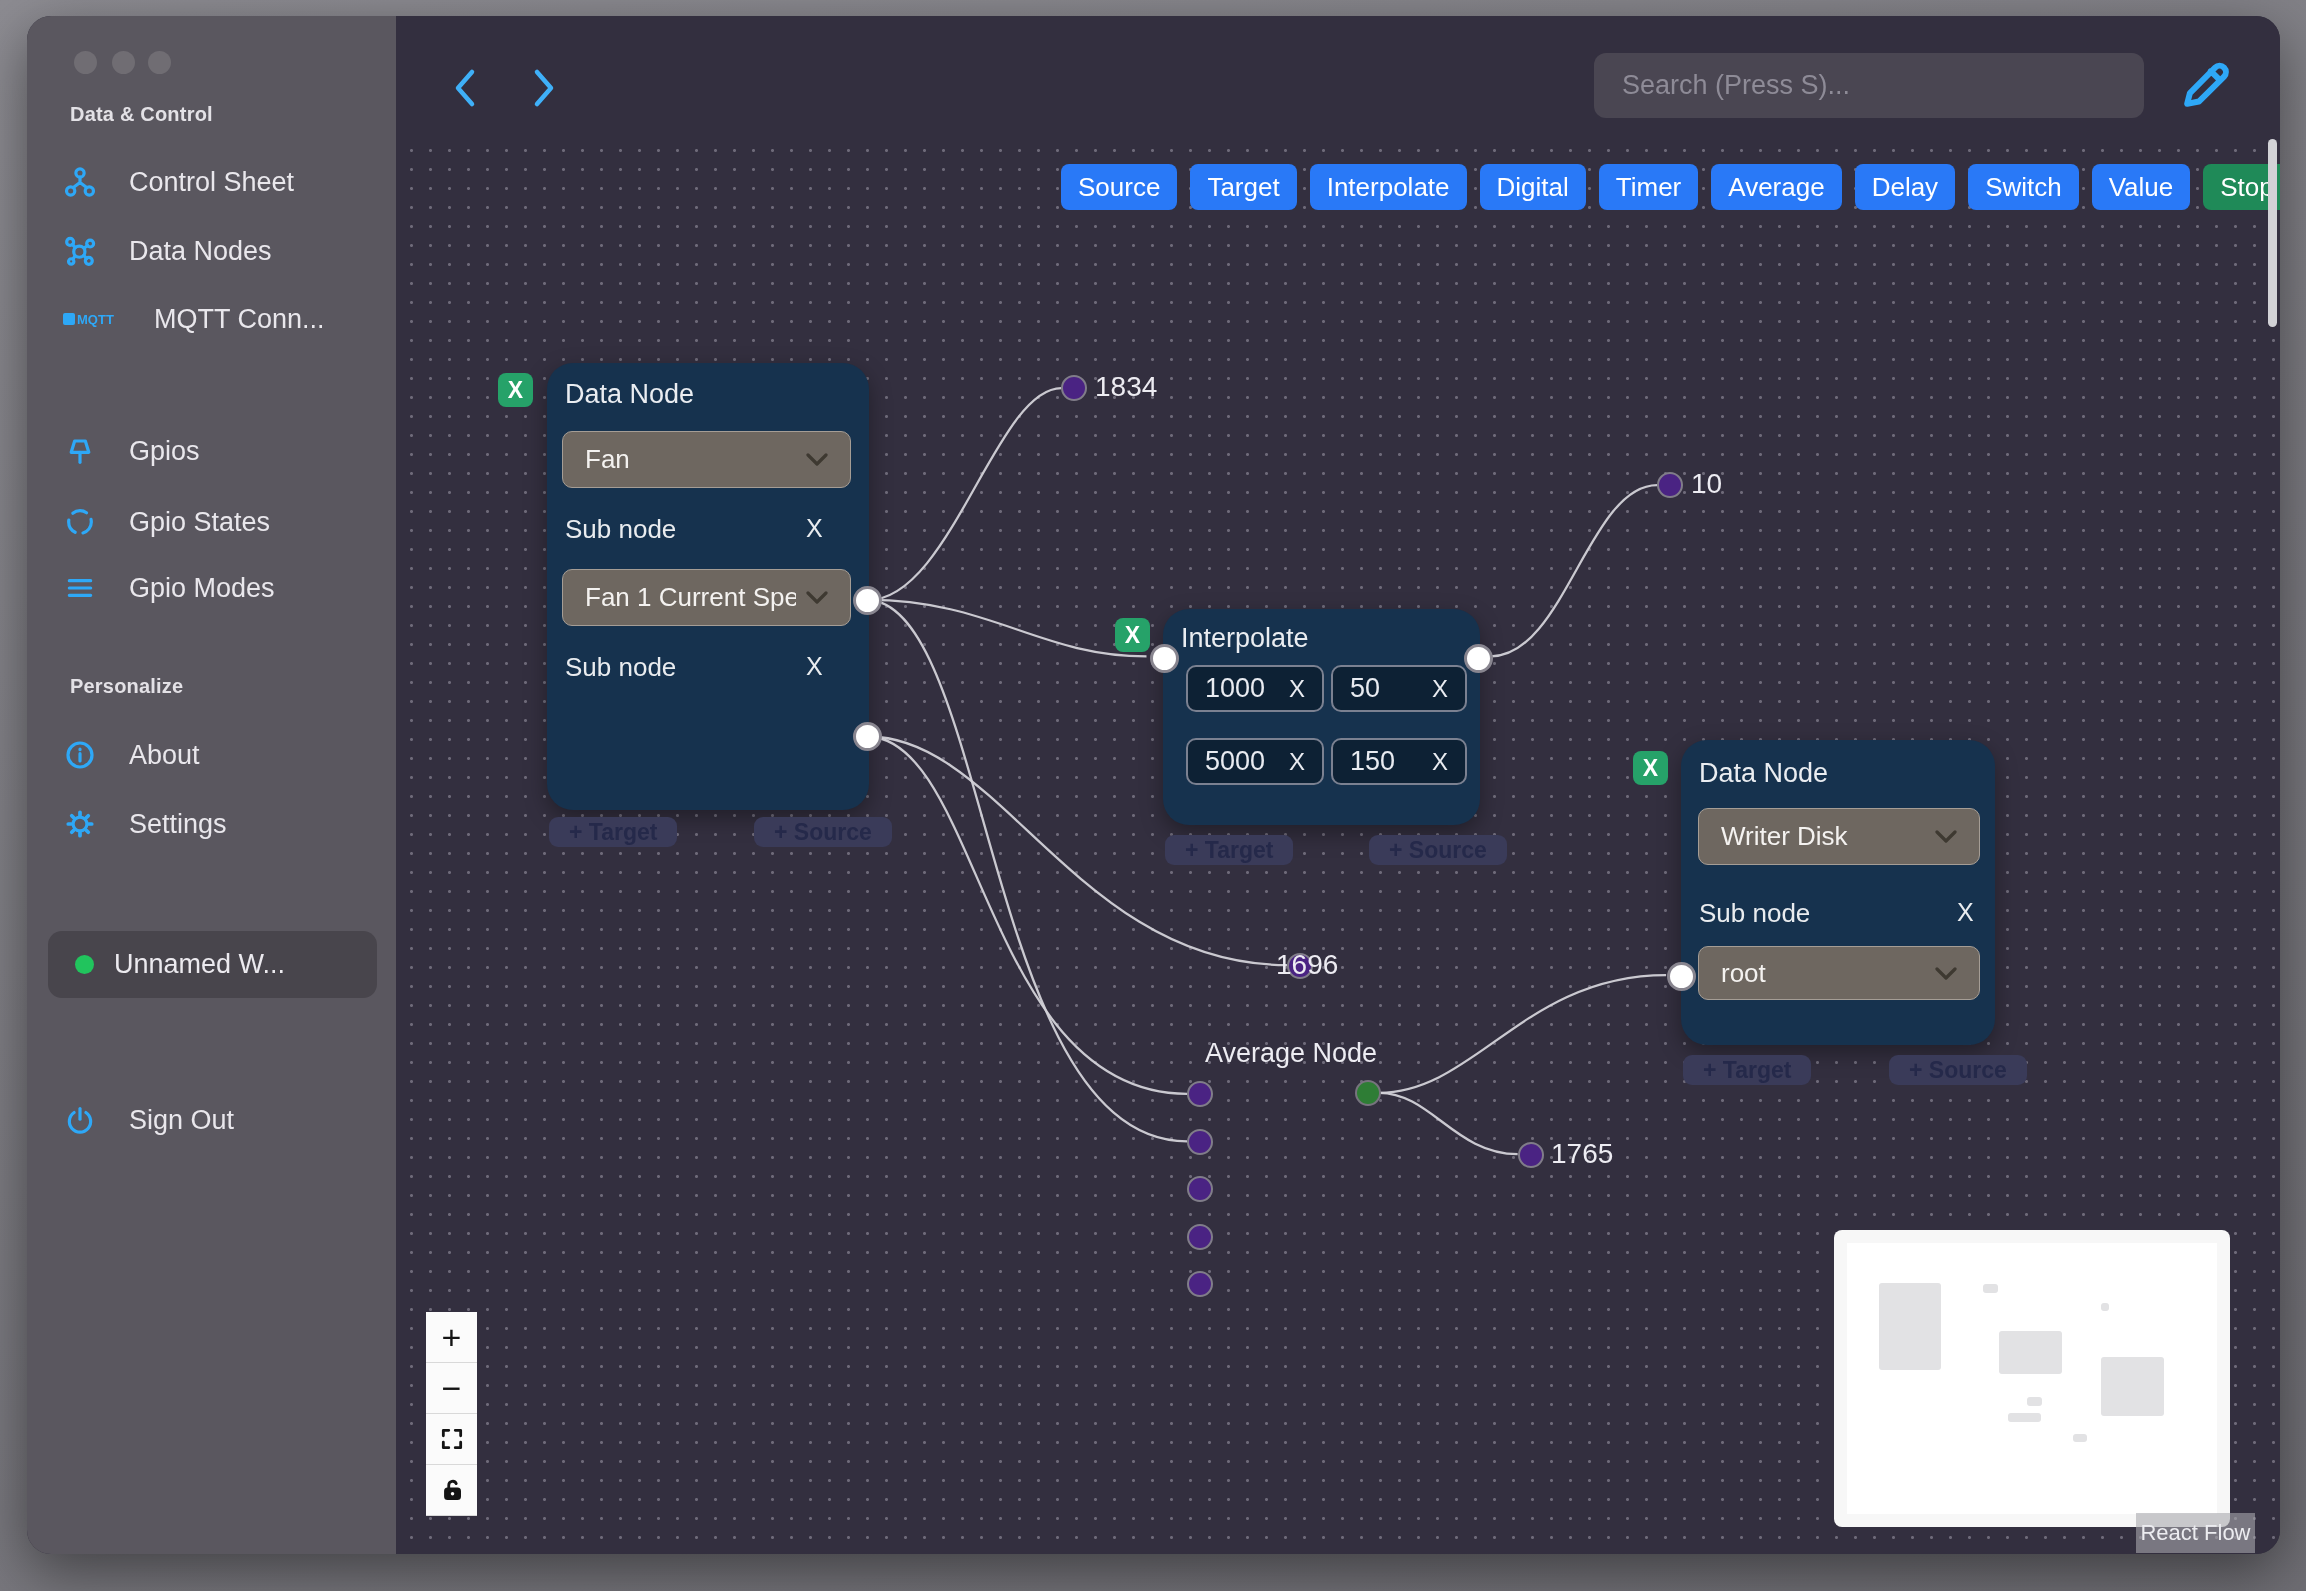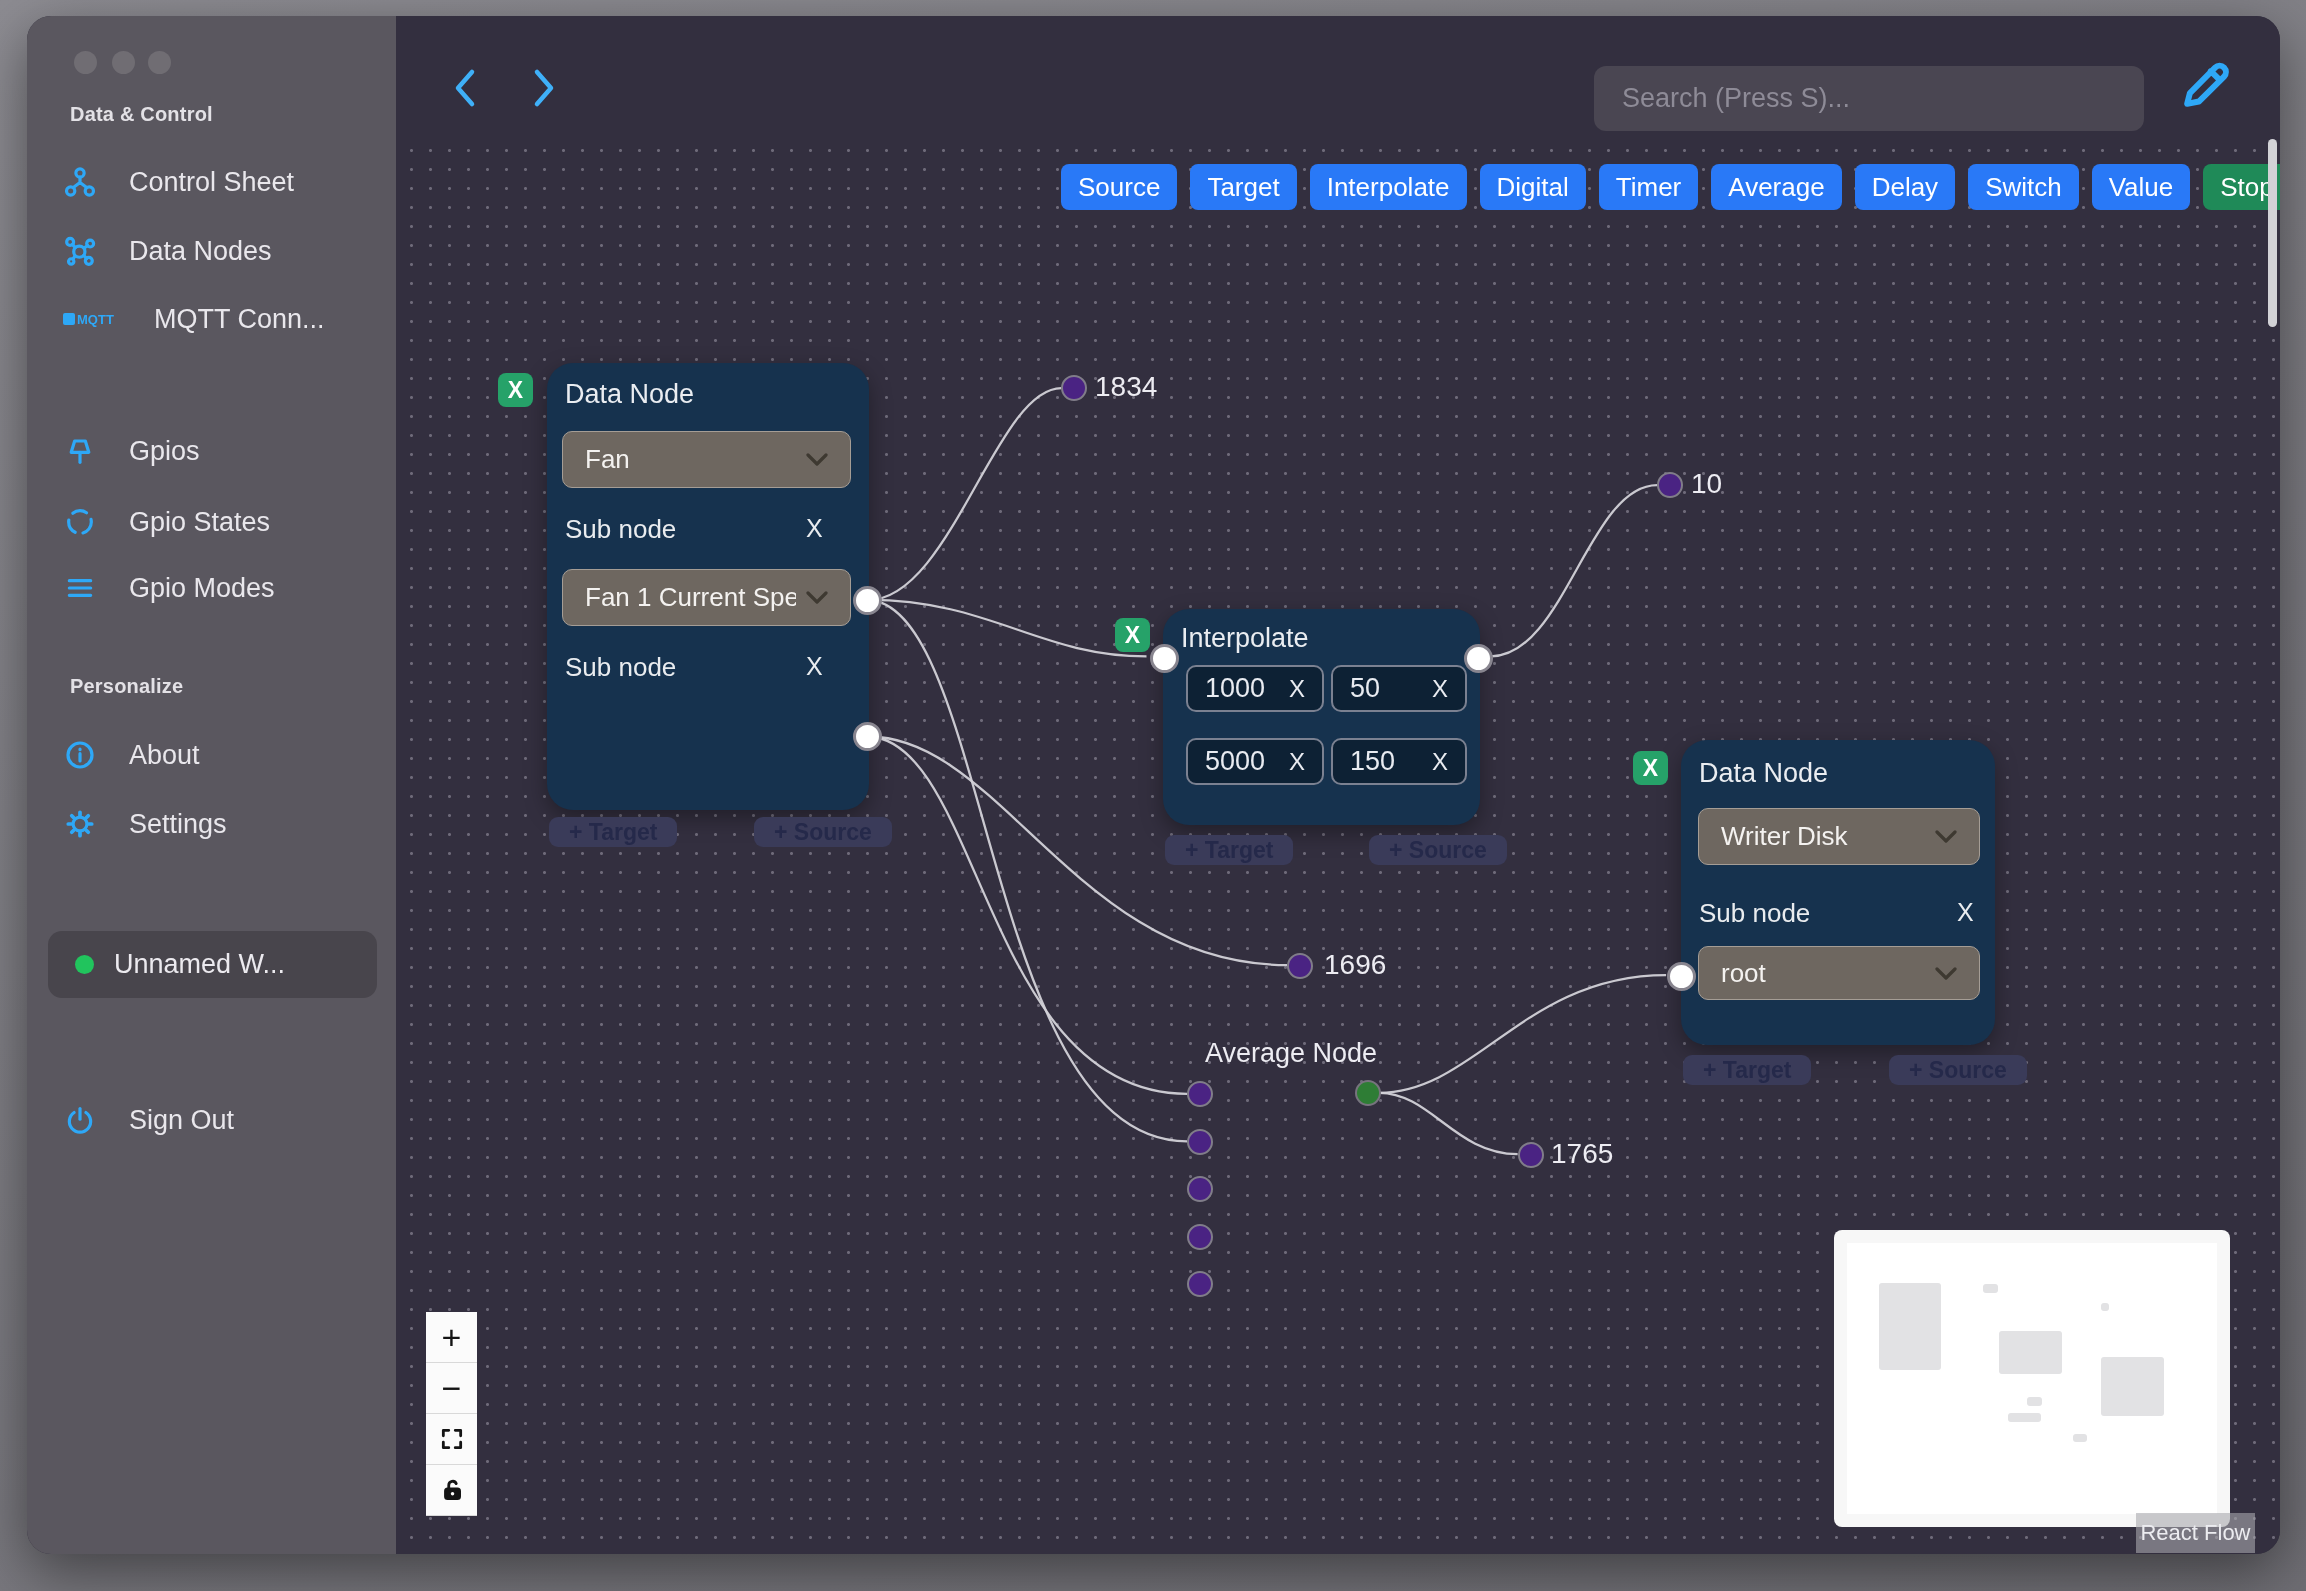--- a/index.html
+++ b/index.html
@@ -22,21 +22,21 @@
     border-radius:14px;display:flex;align-items:center;gap:20px;padding-left:27px;box-sizing:border-box;cursor:pointer;}
   .ws-dot{width:19px;height:19px;border-radius:50%;background:#21c45d;}
   .ws-pill .lbl{color:#eceaef;font-size:27px;}
   
   .canvas{position:absolute;left:369px;top:0;right:0;bottom:0;background:#332f3f;}
   .dotlayer{position:absolute;left:0;top:121px;right:0;bottom:0;
     background-image:radial-gradient(circle,#6e6a79 1.3px,transparent 1.6px);
     background-size:19px 19px;background-position:6px 4px;}
   .nav-arrow{position:absolute;top:48px;width:40px;height:48px;cursor:pointer;}
   .nav-arrow svg{stroke:#3fb0f8;fill:none;stroke-width:4.5;stroke-linecap:round;stroke-linejoin:round;}
-  .search{position:absolute;left:1198px;top:50px;width:550px;height:65px;background:#4a4652;
+  .search{position:absolute;left:1198px;top:37px;width:550px;height:65px;background:#4a4652;
     border:none;border-radius:12px;color:#e8e6ec;font-size:27px;padding:0 28px;box-sizing:border-box;outline:none;
     font-family:"Liberation Sans","DejaVu Sans",sans-serif;}
   .search::placeholder{color:#8e8b97;}
   .edit-btn{position:absolute;left:1782px;top:42px;width:55px;height:55px;cursor:pointer;}
   .edit-btn svg{stroke:#2ea8f7;fill:none;stroke-width:2.6;stroke-linecap:round;stroke-linejoin:round;}
   
   .toolbar{position:absolute;left:665px;top:148px;display:flex;gap:13px;}
   .tb-btn{height:46px;padding:0 17px;border:none;border-radius:8px;background:#2979f7;color:#fff;
     font-size:26px;font-family:inherit;cursor:pointer;display:flex;align-items:center;}
   .tb-btn.stop{background:#1f8a58;}
@@ -309,21 +309,21 @@
     <div class="pdot" style="left:791px;top:1160px"></div>
     <div class="pdot" style="left:791px;top:1208px"></div>
     <div class="pdot" style="left:791px;top:1255px"></div>
     <div class="gdot" style="left:959px;top:1064px"></div>
 
     <div class="pdot" style="left:665px;top:359px"></div>
     <div class="e-lbl" style="left:699px;top:355px">1834</div>
     <div class="pdot" style="left:1261px;top:456px"></div>
     <div class="e-lbl" style="left:1295px;top:452px">10</div>
     <div class="pdot" style="left:891px;top:937px"></div>
-    <div class="e-lbl" style="left:928px;top:933px">1696</div>
+    <div class="e-lbl" style="left:880px;top:933px">1696</div>
     <div class="pdot" style="left:1122px;top:1126px"></div>
     <div class="e-lbl" style="left:1155px;top:1122px">1765</div>
 
     <div class="controls">
       <button class="ctl">+</button>
       <button class="ctl">−</button>
       <button class="ctl">
         <svg width="26" height="26" viewBox="0 0 24 24">
             <path d="M4 9V4h5M15 4h5v5M20 15v5h-5M9 20H4v-5"></path>
           </svg>

